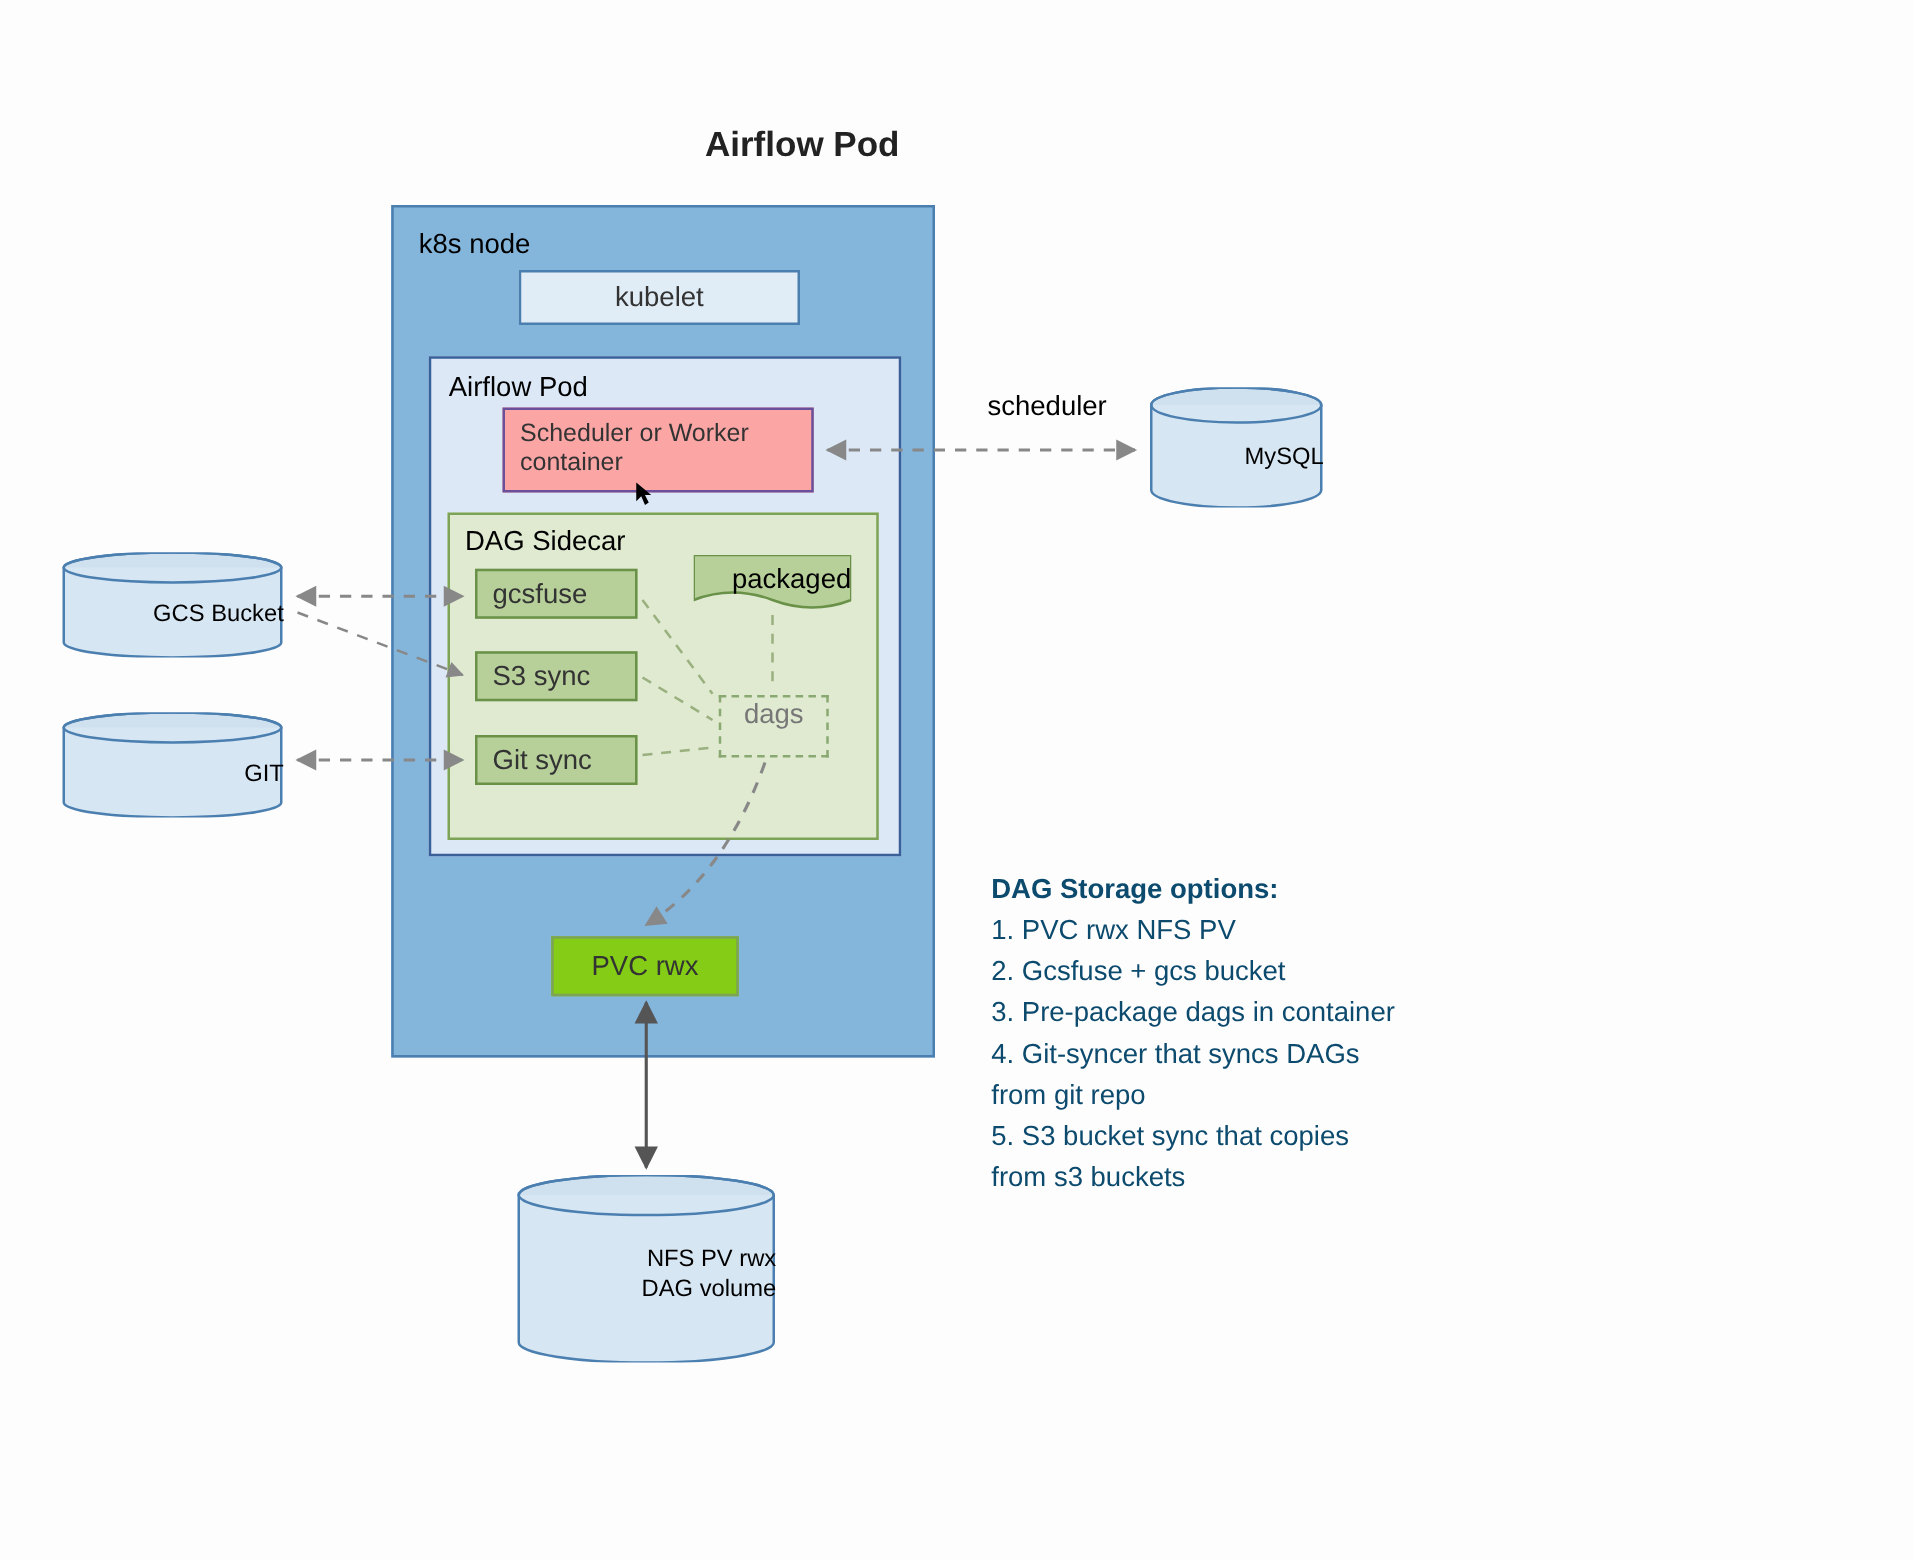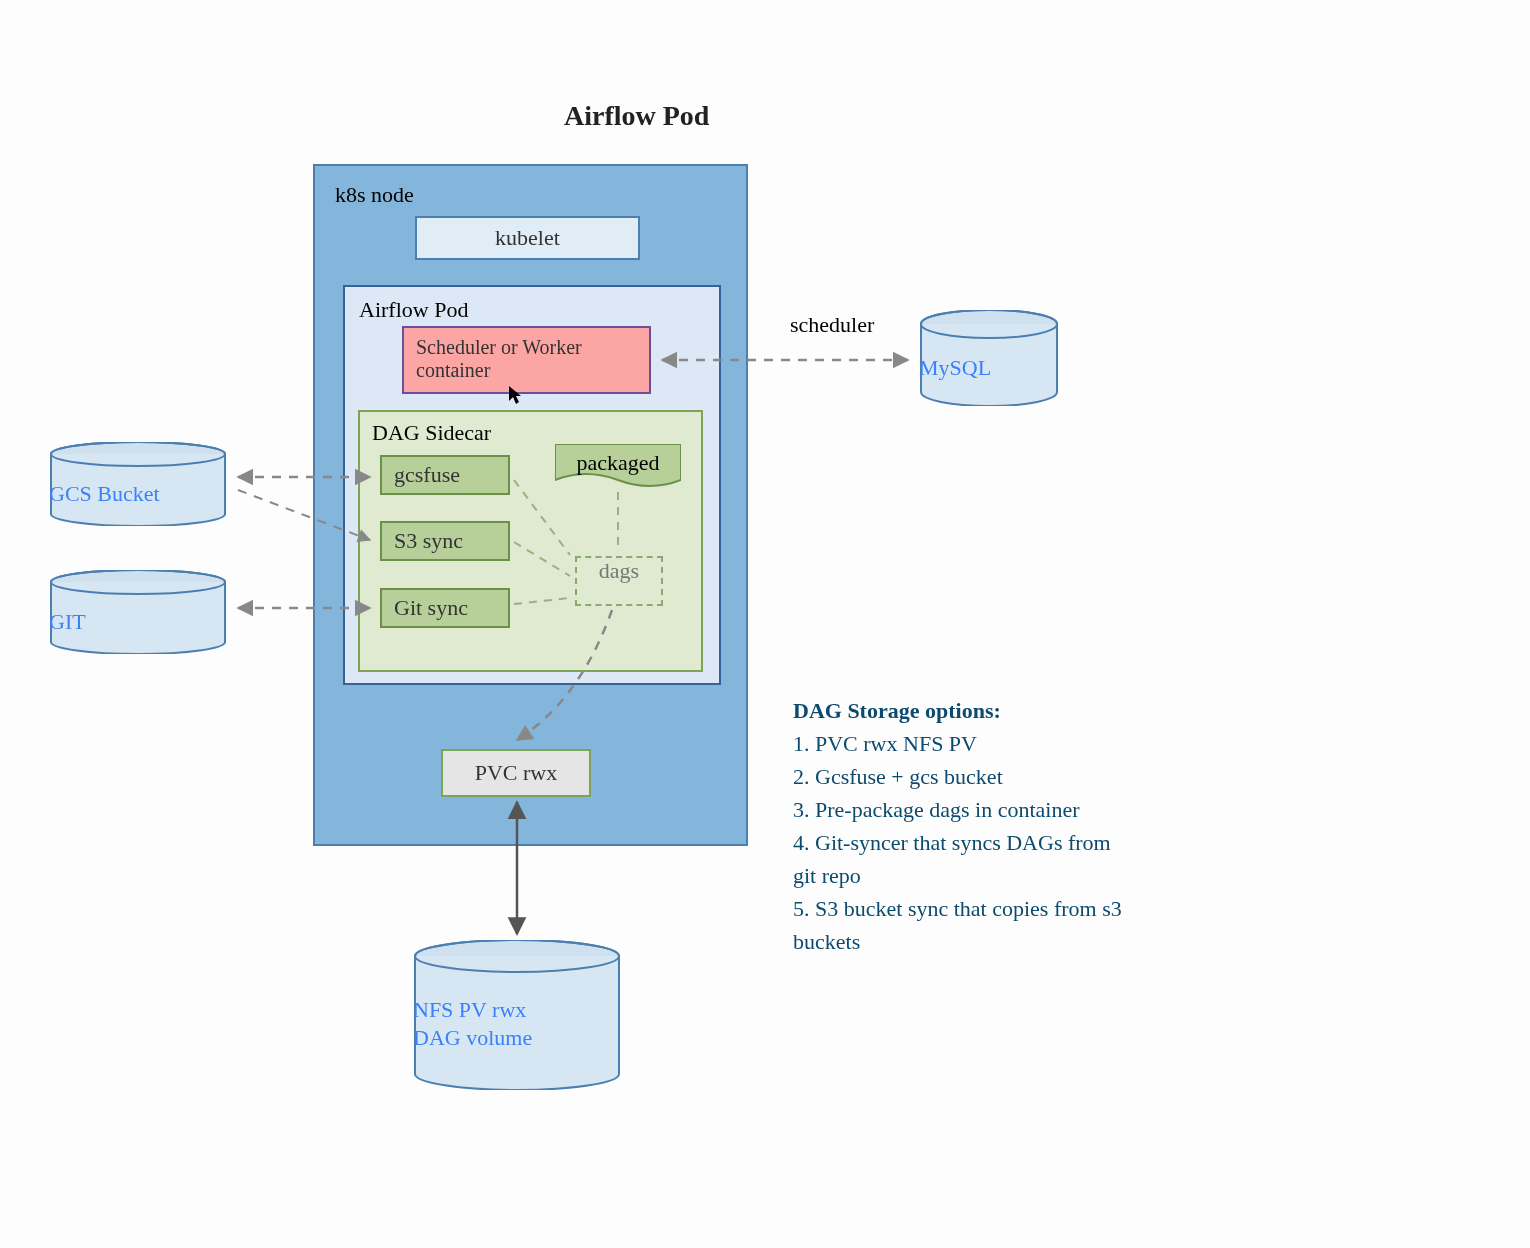--- a/index.html
+++ b/index.html
@@ -8,21 +8,20 @@
     width: 1530px;
     height: 1248px;
     background: #fdfdfd;
     font-family: Arial, Helvetica, sans-serif;
     color: #333;
   }
   .canvas {
     position: relative;
     width: 1530px;
     height: 1248px;
-    font-family: Liberation Serif, serif;
   }
   .title {
     position: absolute;
     font-weight: bold;
     font-size: 28px;
     color: #222;
   }
   .box {
     position: absolute;
     box-sizing: border-box;
@@ -35,23 +34,23 @@
     font-size: 22px;
     color: #000000;
   }
   .cyl {
     position: absolute;
   }
   .cyl svg { display:block; }
   .cyl .cyl-label {
     position: absolute;
     left: 0; right: 0;
-    text-align: left;
-    font-size: 22px;
-    color: #3b82f6;
+    text-align: right;
+    font-size: 19px;
+    color: #000000;
     line-height: 1.25;
   }
   .options {
     position: absolute;
     font-size: 22px;
     color: #0c4a6e;
     line-height: 1.5;
   }
   .options .hd { font-weight: bold; }
   .cursor {
@@ -122,31 +121,31 @@
   <div class="box" style="left:380px; top:588px; width:130px; height:40px;
               background:#b7d09a; border-color:#6a9148;
               display:flex; align-items:center; padding-left:12px;">
     <span>Git sync</span>
   </div>
 
   <div style="position:absolute; left:555px; top:444px; width:126px; height:44px;">
     <svg width="126" height="48" viewBox="0 0 126 48">
       <path d="M0 0 H126 V36 Q95 48 63 36 Q31 24 0 36 Z" fill="#b7d09a" stroke="#6a9148" stroke-width="2"></path>
     </svg>
-    <div class="label" style="left:0; right:0; top:6px; text-align:center;">packaged</div>
+    <div class="label" style="left:0; right:0; top:6px; text-align:right;">packaged</div>
   </div>
 
   <div class="box" style="left:575px; top:556px; width:88px; height:50px;
               background:transparent; border:2px dashed #8aa972;
               display:flex; align-items:flex-start; justify-content:center; color:#777;">
     <span>dags</span>
   </div>
 
   <div class="box" style="left:441px; top:749px; width:150px; height:48px;
-              background:#e5e5e5; border-color:#7da356;
+              background:#84cc16; border-color:#7da356;
               display:flex; align-items:center; justify-content:center;">
     <span>PVC rwx</span>
   </div>
 
   <div class="label" style="left:790px; top:312px;">scheduler</div>
 
   <div class="cyl" style="left:919px; top:310px; width:140px; height:96px;">
     <svg width="140" height="96" viewBox="0 0 140 96">
       <ellipse cx="70" cy="14" rx="68" ry="14" fill="#cfe0ef" stroke="#4b7fb0" stroke-width="2"></ellipse>
       <path d="M2 14 V82 A68 14 0 0 0 138 82 V14" fill="#d7e6f3" stroke="#4b7fb0" stroke-width="2"></path>

